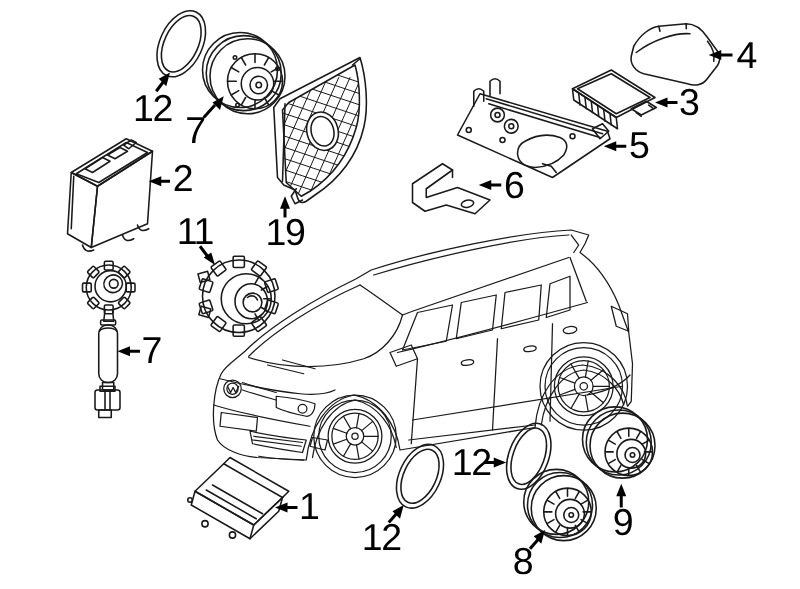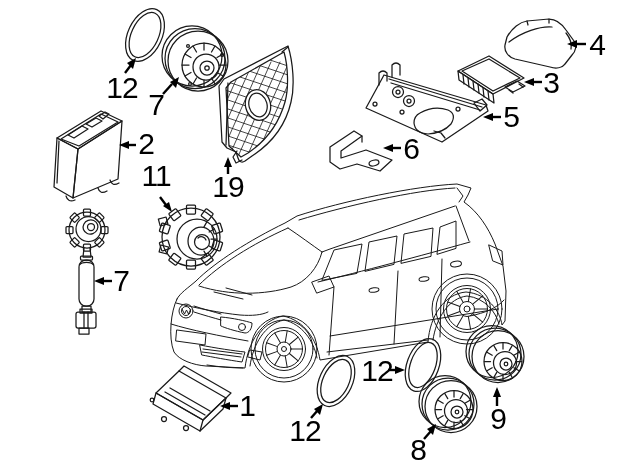--- a/index.html
+++ b/index.html
@@ -429,21 +429,21 @@
       <line class="arrow-line" x1="392" y1="148" x2="401" y2="148"></line>
       <polygon class="arrow-head" points="383,148 393,144 393,152"></polygon>
     </g>
   </g>
 </svg>
 
   <div class="callout" style="left:122px;top:88px">12</div>
   <div class="callout" style="left:156px;top:105px">7</div>
   <div class="callout" style="left:146px;top:144px">2</div>
   <div class="callout" style="left:228px;top:187px">19</div>
-  <div class="callout" style="left:156px;top:176px">11</div>
+  <div class="callout" style="left:156px;top:186px">11</div>
   <div class="callout" style="left:121px;top:281px">7</div>
   <div class="callout" style="left:247px;top:406px">1</div>
   <div class="callout" style="left:305px;top:431px">12</div>
   <div class="callout" style="left:377px;top:371px">12</div>
   <div class="callout" style="left:418px;top:450px">8</div>
   <div class="callout" style="left:498px;top:419px">9</div>
   <div class="callout" style="left:551px;top:83px">3</div>
   <div class="callout" style="left:597px;top:45px">4</div>
   <div class="callout" style="left:511px;top:117px">5</div>
   <div class="callout" style="left:411px;top:149px">6</div>

